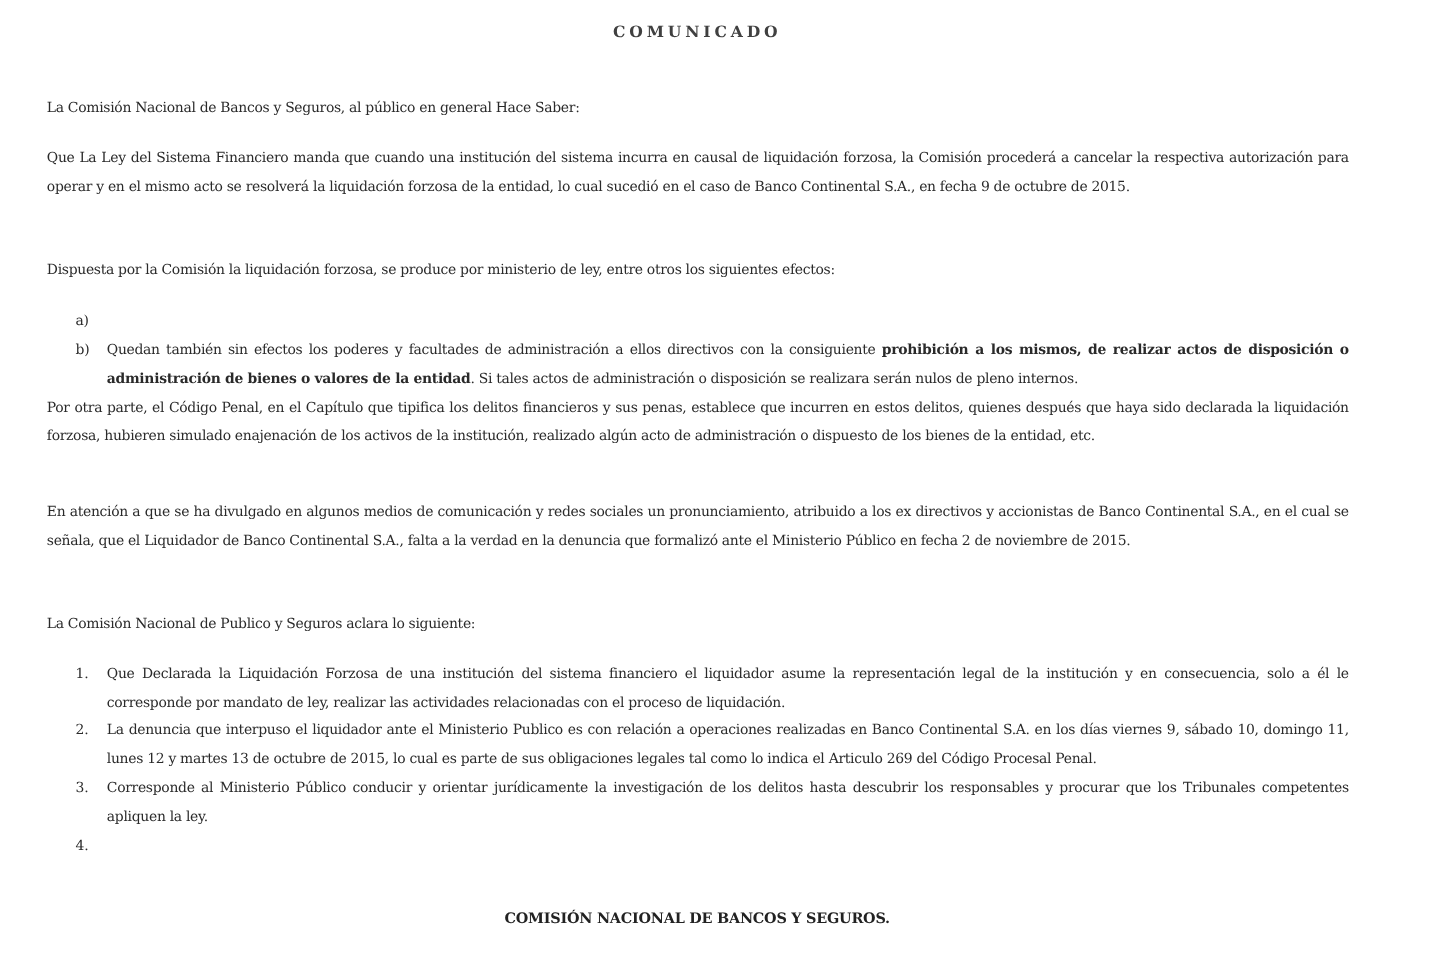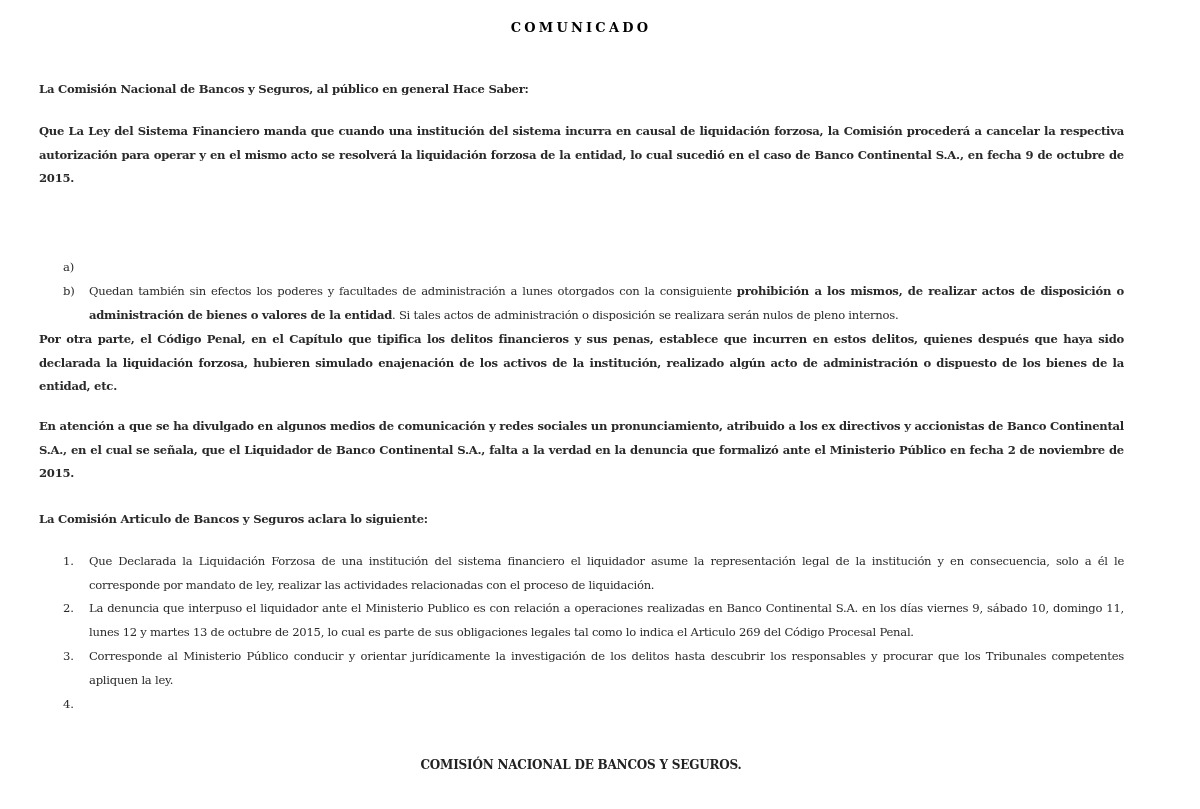--- a/index.html
+++ b/index.html
@@ -4,26 +4,26 @@
   <style>
     html, body { margin: 0; padding: 0; background: #ffffff; }
     body {
       width: 1200px; height: 809px; overflow: hidden; position: relative;
       font-family: "DejaVu Serif", "Liberation Serif", serif;
       color: #2a2a2a;
     }
     .doc { position: absolute; left: 0; top: 0; width: 1200px; height: 809px; }
     .title {
       position: absolute; top: 20px; left: 0; width: 1162px; text-align: center;
-      font-weight: bold; font-size: 13px; letter-spacing: 3.2px; color: #000000;
+      font-weight: bold; font-size: 13px; letter-spacing: 3.2px; color: #404040;
     }
     .p {
       position: absolute; left: 39px; width: 1085px;
       font-size: 11.6px; line-height: 23.5px; text-align: justify;
-      text-align-last: left; letter-spacing: -0.25px; font-weight: bold;
+      text-align-last: left; letter-spacing: -0.25px;
     }
     .li {
       position: absolute; left: 89px; width: 1035px;
       font-size: 11.6px; line-height: 23.5px; text-align: justify; letter-spacing: -0.25px;
     }
     .marker { position: absolute; left: -26px; top: 0; }
     .marker-num { position: absolute; left: -26px; top: 0; }
     .bold { font-weight: bold; }
     .signature {
       position: absolute; top: 758px; left: 0; width: 1162px; text-align: center;
@@ -34,35 +34,36 @@
 <body>
 
 <div class="doc">
 
   <div class="title">COMUNICADO</div>
 
   <div class="p" style="top:78px;">La Comisión Nacional de Bancos y Seguros, al público en general Hace Saber:</div>
 
   <div class="p" style="top:120px;">Que La Ley del Sistema Financiero manda que cuando una institución del sistema incurra en causal de liquidación forzosa, la Comisión procederá a cancelar la respectiva autorización para operar y en el mismo acto se resolverá la liquidación forzosa de la entidad, lo cual sucedió en el caso de Banco Continental S.A., en fecha 9 de octubre de 2015.</div>
 
+  <div class="p" style="top:213px;">Dispuesta por la Comisión la liquidación forzosa, se produce por ministerio de ley, entre otros los siguientes efectos:</div>
 
   <div class="li" style="top:256px;">
     <span class="marker">a)</span>
   </div>
 
   <div class="li" style="top:280px; left:89px;">
     <span class="marker">b)</span>
-    <span>Quedan también sin efectos los poderes y facultades de administración a lunes otorgados con la consiguiente </span><span class="bold">prohibición a los mismos, de realizar actos de disposición o administración de bienes o valores de la entidad</span><span>. Si tales actos de administración o disposición se realizara serán nulos de pleno internos.</span>
+    <span>Quedan también sin efectos los poderes y facultades de administración a ellos directivos con la consiguiente </span><span class="bold">prohibición a los mismos, de realizar actos de disposición o administración de bienes o valores de la entidad</span><span>. Si tales actos de administración o disposición se realizara serán nulos de pleno internos.</span>
   </div>
 
   <div class="p" style="top:328px;">Por otra parte, el Código Penal, en el Capítulo que tipifica los delitos financieros y sus penas, establece que incurren en estos delitos, quienes después que haya sido declarada la liquidación forzosa, hubieren simulado enajenación de los activos de la institución, realizado algún acto de administración o dispuesto de los bienes de la entidad, etc.</div>
 
   <div class="p" style="top:415px;">En atención a que se ha divulgado en algunos medios de comunicación y redes sociales un pronunciamiento, atribuido a los ex directivos y accionistas de Banco Continental S.A., en el cual se señala, que el Liquidador de Banco Continental S.A., falta a la verdad en la denuncia que formalizó ante el Ministerio Público en fecha 2 de noviembre de 2015.</div>
 
-  <div class="p" style="top:508px;">La Comisión Articulo de Bancos y Seguros aclara lo siguiente:</div>
+  <div class="p" style="top:508px;">La Comisión Nacional de Publico y Seguros aclara lo siguiente:</div>
 
   <div class="li" style="top:550px;">
     <span class="marker-num">1.</span>
     <span>Que Declarada la Liquidación Forzosa de una institución del sistema financiero el liquidador asume la representación legal de la institución y en consecuencia, solo a él le corresponde por mandato de ley, realizar las actividades relacionadas con el proceso de liquidación.</span>
   </div>
 
   <div class="li" style="top:597px;">
     <span class="marker-num">2.</span>
     <span>La denuncia que interpuso el liquidador ante el Ministerio Publico es con relación a operaciones realizadas en Banco Continental S.A. en los días viernes 9, sábado 10, domingo 11, lunes 12 y martes 13 de octubre de 2015, lo cual es parte de sus obligaciones legales tal como lo indica el Articulo 269 del Código Procesal Penal.</span>
   </div>

